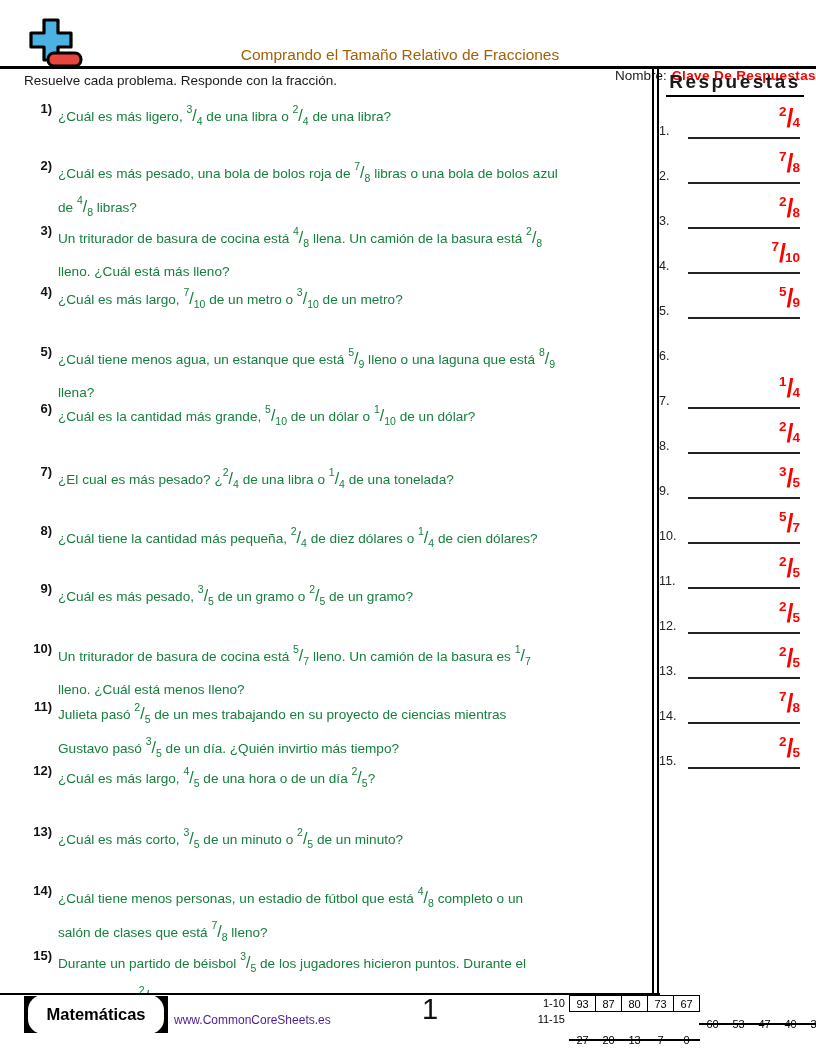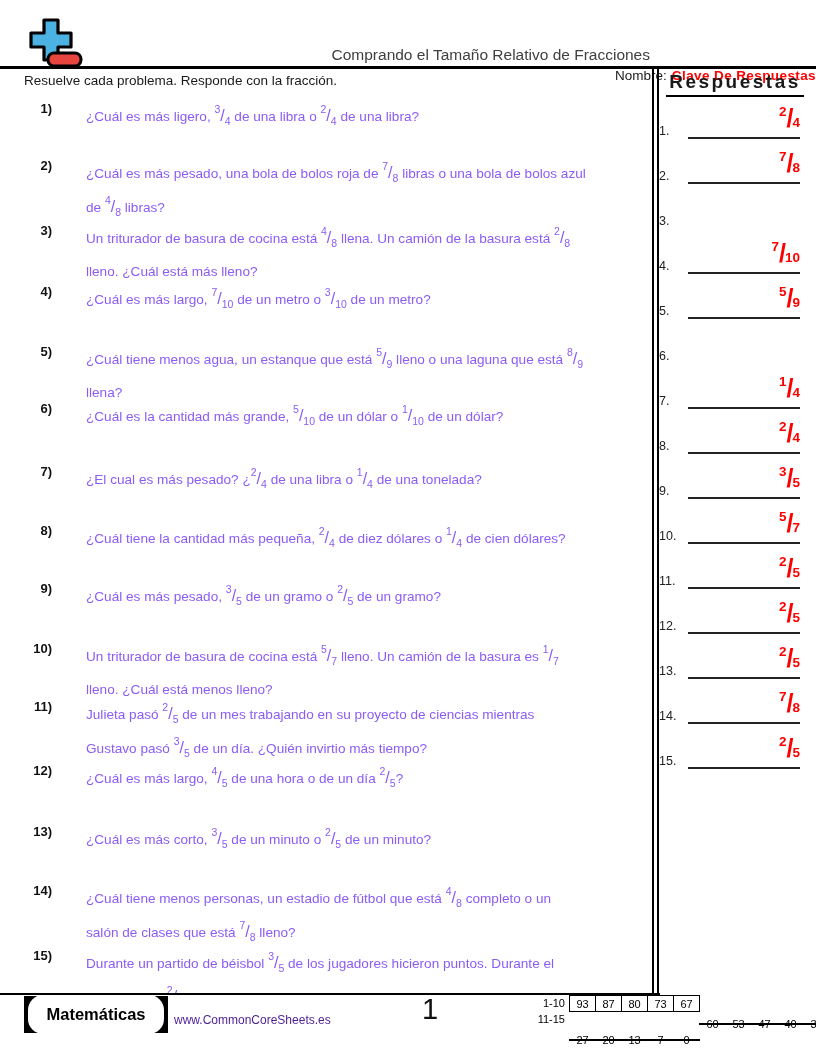--- a/index.html
+++ b/index.html
@@ -1,21 +1,21 @@
 <!DOCTYPE html>
 <html><head>
 <meta charset="utf-8">
 <style>
   html,body{margin:0;padding:0;background:#fff;}
   .sheet{position:relative;width:816px;height:1056px;background:#fff;overflow:hidden;
          font-family:"Liberation Sans",sans-serif;color:#1a1a1a;}
   
   .logo{position:absolute;left:22px;top:16px;}
-  .title{position:absolute;left:150px;top:46px;width:500px;text-align:right;
-         font-size:15.5px;font-weight:500;color:#404040;}
+  .title{position:absolute;left:150px;top:46px;width:500px;text-align:center;
+         font-size:15.5px;font-weight:500;color:#a16207;}
   .name-row{position:absolute;right:0;top:47px;font-size:13.5px;white-space:nowrap;margin-top:21px;}
   .name-key{color:#ff0000;font-weight:bold;letter-spacing:.4px;margin-left:5px;}
   .hrule{position:absolute;left:0;top:66px;width:816px;height:3px;background:#000;}
   .instructions{position:absolute;left:24px;top:73px;font-size:13.5px;font-weight:normal;}
   
   .vline{position:absolute;top:66px;width:2px;height:946px;background:#000;}
   .v1{left:652px;} .v2{left:657px;}
   .resp-title-wrap{position:absolute;left:660px;top:71px;width:150px;text-align:center;}
   .resp-title{display:inline-block;font-size:19px;font-weight:bold;letter-spacing:2.5px;
               border-bottom:2.5px solid #000;padding:0 3px 2px 3px;}
@@ -25,21 +25,21 @@
             display:flex;justify-content:flex-end;align-items:flex-end;}
   .ans-frac{color:#ff0000;font-weight:bold;white-space:nowrap;line-height:26px;padding-bottom:1px;}
   .ans-frac .nu{font-size:13.5px;vertical-align:11px;}
   .ans-frac .sl{font-size:25px;letter-spacing:-1px;}
   .ans-frac .de{font-size:13.5px;vertical-align:0px;}
   
   .problems{position:absolute;left:0;top:0;width:652px;height:994px;overflow:hidden;}
   .prob{position:absolute;left:0;width:650px;}
   .pnum{position:absolute;left:10px;top:2px;width:42px;text-align:right;
         font-weight:bold;font-size:13px;color:#111;}
-  .ptext{margin-left:86px;width:586px;font-size:13.6px;line-height:33px;color:#8b5cf6;}
+  .ptext{margin-left:58px;width:586px;font-size:13.6px;line-height:33px;color:#15803d;}
   .frac{white-space:nowrap;}
   .frac sup,.frac sub{line-height:0;}
   .frac .nu{font-size:10.5px;vertical-align:8px;}
   .frac .sl{font-size:16px;}
   .frac .de{font-size:10.5px;vertical-align:-4px;}
   
   .bottomline{position:absolute;left:0;top:993px;width:660px;height:2px;background:#000;}
   .badge{position:absolute;left:24px;top:996px;width:144px;height:37px;background:#000;
          display:flex;align-items:center;justify-content:center;}
   .badge-pill{background:#fff;border-radius:15px;height:39px;width:136px;display:flex;
@@ -154,20 +154,23 @@
         </div>
       </div>
       <div class="ans-row" style="top: 144px;">
         <span class="ans-num">2.</span>
         <div class="ans-line">
           <span class="ans-frac"><span class="nu">7</span><span class="sl">/</span><span class="de">8</span></span>
         </div>
       </div>
       <div class="ans-row" style="top: 189px;">
         <span class="ans-num">3.</span>
+        <div class="ans-line">
+          <span class="ans-frac"><span class="nu">2</span><span class="sl">/</span><span class="de">8</span></span>
+        </div>
       </div>
       <div class="ans-row" style="top: 234px;">
         <span class="ans-num">4.</span>
         <div class="ans-line">
           <span class="ans-frac"><span class="nu">7</span><span class="sl">/</span><span class="de">10</span></span>
         </div>
       </div>
       <div class="ans-row" style="top: 279px;">
         <span class="ans-num">5.</span>
         <div class="ans-line">

